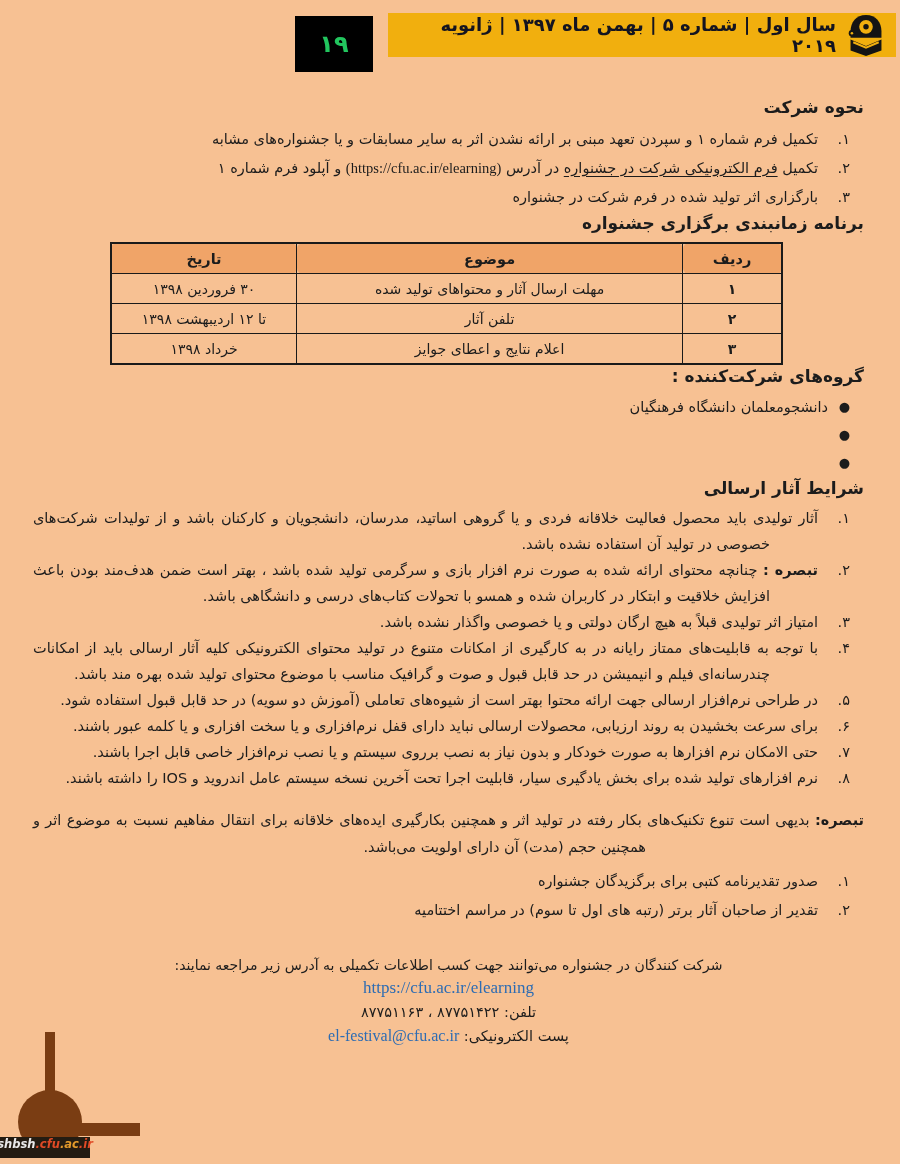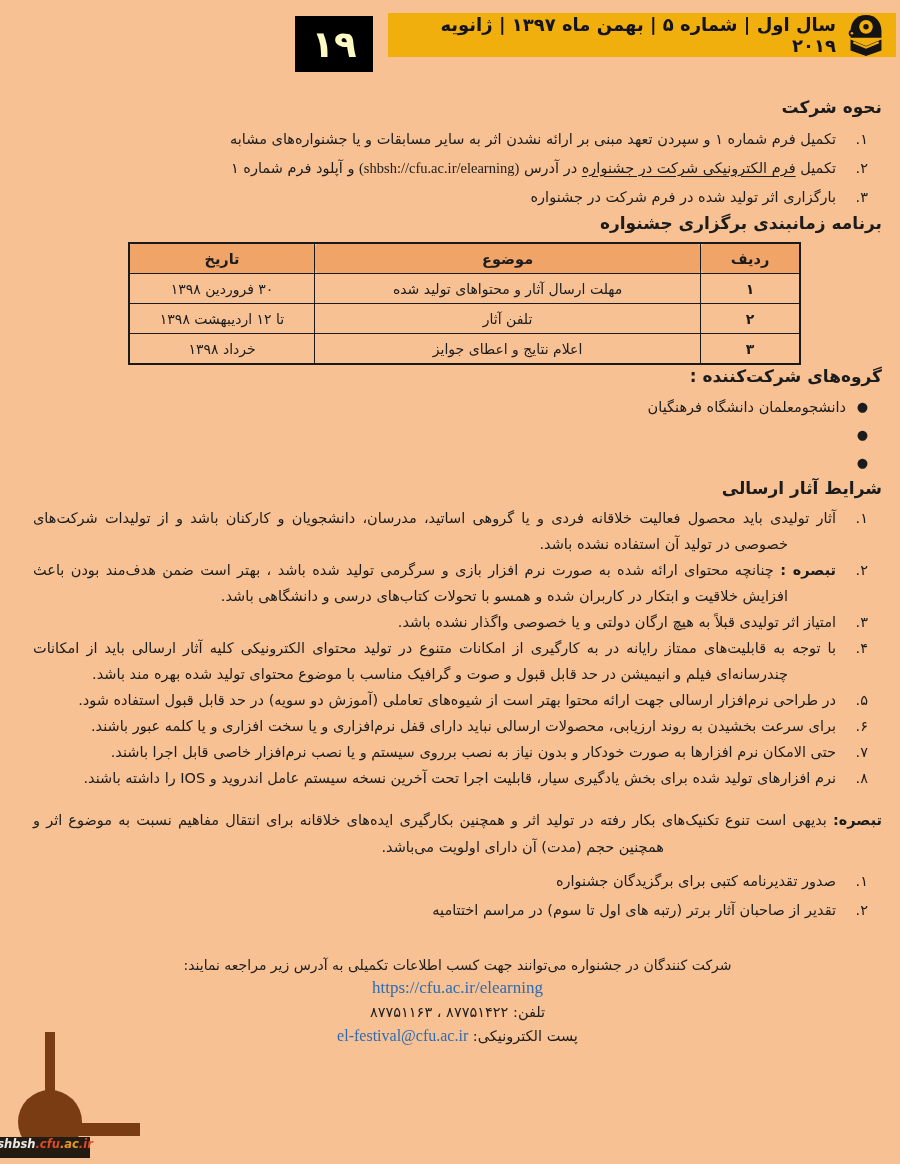--- a/index.html
+++ b/index.html
@@ -5,32 +5,32 @@
   html,body{margin:0;padding:0;}
   body{width:900px;height:1164px;overflow:hidden;}
   .page{
     position:relative;width:900px;height:1164px;
     background:#F7C193;color:#1c1c1c;direction:rtl;
     font-family:"DejaVu Sans",sans-serif;
   }
   
   .pagenum{
     position:absolute;left:295px;top:16px;width:78px;height:56px;
-    background:#000;color:#fef9c3;display:flex;align-items:center;justify-content:center;
-    font-size:37px;font-weight:bold;
+    background:#000;color:#22c55e;display:flex;align-items:center;justify-content:center;
+    font-size:24px;font-weight:bold;
   }
   .issuebar{
     position:absolute;left:388px;top:13px;width:508px;height:44px;
     background:#F1AF0E;display:flex;align-items:center;gap:10px;
     padding:0 10px;box-sizing:border-box;
     font-size:18px;font-weight:bold;color:#141420;
   }
   .logo{flex:0 0 auto;display:flex;align-items:center;}
   
-  .content{position:absolute;top:96px;right:18px;left:33px;}
+  .content{position:absolute;top:96px;right:36px;left:33px;}
   h2.sec{font-size:17px;font-weight:bold;margin:0;line-height:22px;} .mt-22{margin-top:22px;} .mt-20{margin-top:20px;} .mt-32{margin-top:32px;}
   .nlist{margin-top:7px;padding-right:14px;}
   .nitem{display:flex;line-height:29px;font-size:14.5px;}
   .nitem .num{flex:0 0 24px;margin-left:8px;text-align:right;}
   .nitem .txt{margin:0;text-align:justify;flex:1;}
   .clist{margin-top:6px;padding-right:14px;}
   .clist .nitem{line-height:26px;}
   .clist .txt{padding-right:48px;text-indent:-48px;}
   .lead{font-weight:bold;}
   .ul{text-decoration:underline;text-underline-offset:3px;}
@@ -91,21 +91,21 @@
   <main class="content">
 
     <h2 class="sec">نحوه شرکت</h2>
     <div class="nlist">
       <div class="nitem">
         <span class="num">۱.</span>
         <p class="txt">تکمیل فرم شماره ۱ و سپردن تعهد مبنی بر ارائه نشدن اثر به سایر مسابقات و یا جشنواره‌های مشابه</p>
       </div>
       <div class="nitem">
         <span class="num">۲.</span>
-        <p class="txt"><span>تکمیل </span><span class="ul">فرم الکترونیکی شرکت در جشنواره</span><span> در آدرس </span><span class="ltr">(shbsh://cfu.ac.ir/elearning)</span><span> و آپلود فرم شماره ۱</span></p>
+        <p class="txt"><span>تکمیل </span><span class="ul">فرم الکترونیکی شرکت در جشنواره</span><span> در آدرس </span><span class="ltr">(https://cfu.ac.ir/elearning)</span><span> و آپلود فرم شماره ۱</span></p>
       </div>
       <div class="nitem">
         <span class="num">۳.</span>
         <p class="txt">بارگزاری اثر تولید شده در فرم شرکت در جشنواره</p>
       </div>
     </div>
 
     <h2 class="sec mt-32">برنامه زمانبندی  برگزاری جشنواره</h2>
     <table class="sched">
       <thead>

